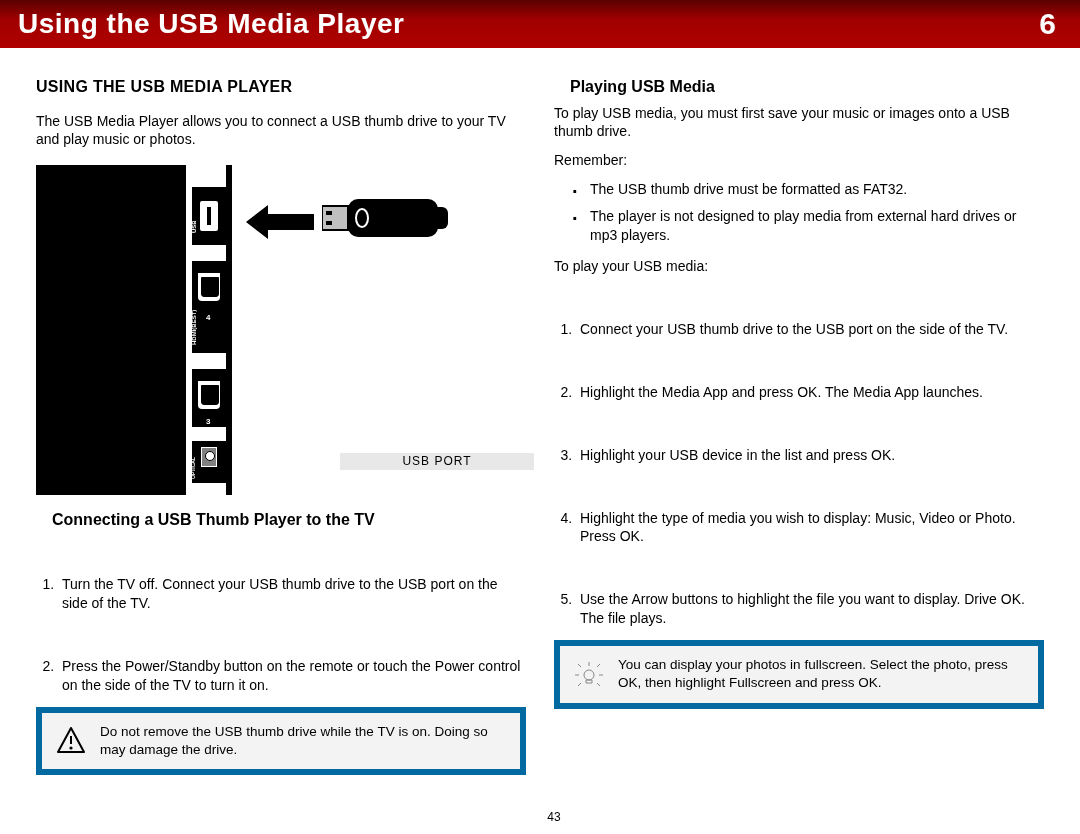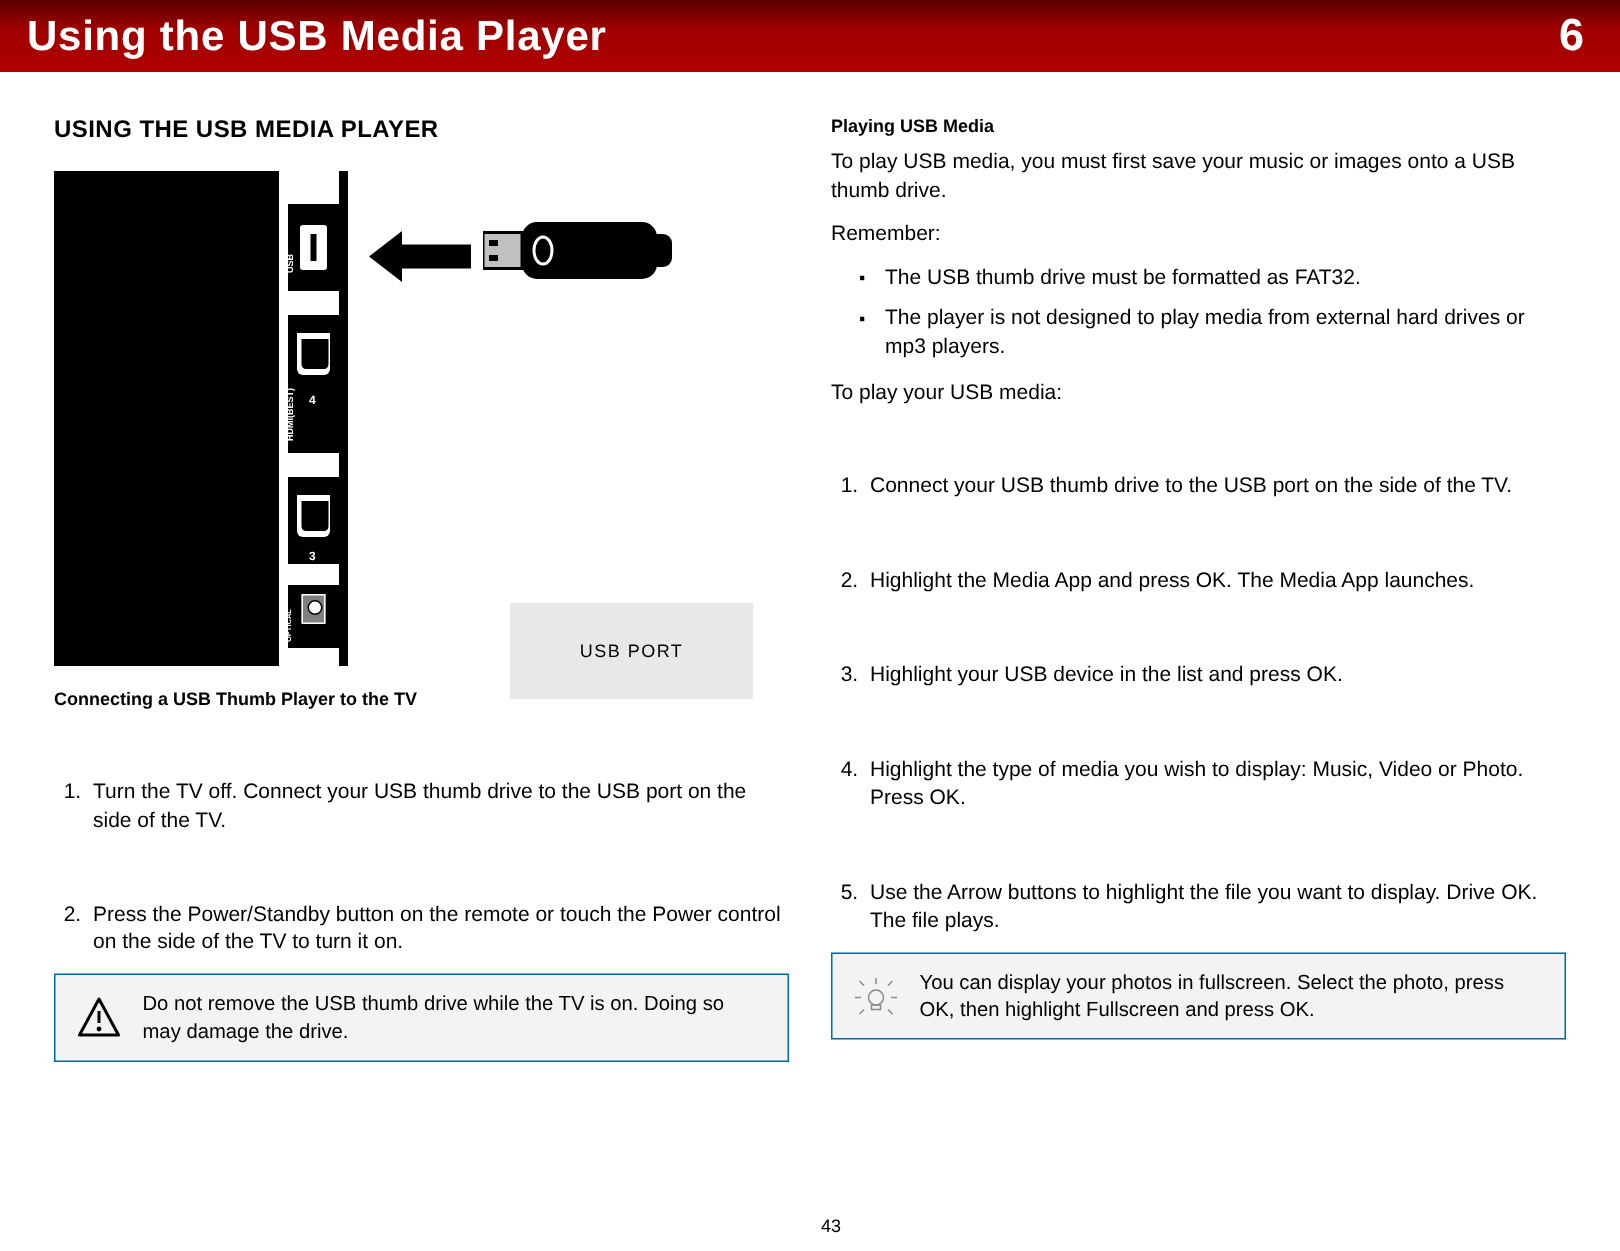--- a/index.html
+++ b/index.html
@@ -22,29 +22,29 @@
   }
   .banner-title { font-size: 28px; font-weight: bold; letter-spacing: 0.5px; }
   .banner-num { font-size: 30px; font-weight: bold; }
   .page {
     display: flex;
     gap: 28px;
     padding: 28px 36px 0 36px;
   }
   .col { flex: 1; font-size: 14px; line-height: 1.35; }
   .h-upper { font-size: 16px; font-weight: bold; letter-spacing: 0.3px; margin-bottom: 14px; text-transform: uppercase; }
-  .sub { font-weight: bold; font-size: 12px; margin: 14px 0 6px 0; }
+  .sub { font-weight: bold; font-size: 16px; margin: 14px 0 6px 16px; }
   p { margin-bottom: 10px; }
   ol { padding-left: 22px; margin-bottom: 12px; }
   ol li { margin-bottom: 10px; padding-left: 4px; margin-top: 44px; }
   ul.dots { list-style: none; padding-left: 22px; margin-bottom: 12px; }
   ul.dots li { position: relative; margin-bottom: 8px; padding-left: 14px; }
   ul.dots li::before { content: "·"; position: absolute; left: -4px; top: -2px; font-size: 20px; font-weight: bold; }
   .note-box {
-    border: 1px solid #0369a1;
+    border: 6px solid #0369a1;
     background: #f3f3f3;
     display: flex;
     align-items: center;
     padding: 10px 14px;
     gap: 14px;
     font-size: 13.5px;
     margin-top: 6px;
   }
   .note-icon { flex-shrink: 0; width: 30px; height: 30px; display:flex; align-items:center; justify-content:center; }
   .figure-wrap { margin: 16px 0 8px 0; }
@@ -67,43 +67,44 @@
   .hdmi1 { top:108px; }
   .hdmi2 { top:216px; }
   .hdmi-num { position:absolute; color:#fff; font-size:8px; font-weight:bold; left:170px; }
   .hn1 { top:148px; }
   .hn2 { top:252px; }
   .optical-port { position:absolute; left:165px; top:282px; width:16px; height:20px; background:#808080; border:1px solid #fff; }
   .optical-port::after { content:""; position:absolute; left:3px; top:3px; width:8px; height:8px; border-radius:50%; background:#fff; border:1px solid #000;}
   .arrow { position:absolute; left:210px; top:40px; }
   .usb-drive { position:absolute; left:286px; top:28px; }
   .caption-box {
-    position:absolute; left:304px; top:288px; width:162px;
+    position:absolute; left:304px; top:288px; width:194px;
     background:#e8e8e8; text-align:center; font-size:12px;
-    padding:24px 0; letter-spacing:1px;
+    padding:0 0; letter-spacing:1px;
   }
   .page-num {
     position:absolute; bottom:10px; left:0; width:100%; text-align:center;
     font-size:12px;
     padding-left:28px;
   }
   b { font-weight: normal; }
 </style>
 </head>
 <body>
 
 <div class="banner">
   <span class="banner-title">Using the USB Media Player</span>
   <span class="banner-num">6</span>
 </div>
 
 <div class="page">
 
   <div class="col">
     <div class="h-upper">Using the USB Media Player</div>
+    <p>The USB Media Player allows you to connect a USB thumb drive to your TV and play music or photos.</p>
 
     <div class="figure-wrap">
       <div class="figure">
         <div class="tv-body"></div>
         <div class="port-strip"></div>
         <div class="port-box pb1"></div>
         <div class="usb-slot"></div>
         <div class="port-label pl1">USB</div>
         <div class="port-box pb2"></div>
         <div class="hdmi hdmi1"></div>

